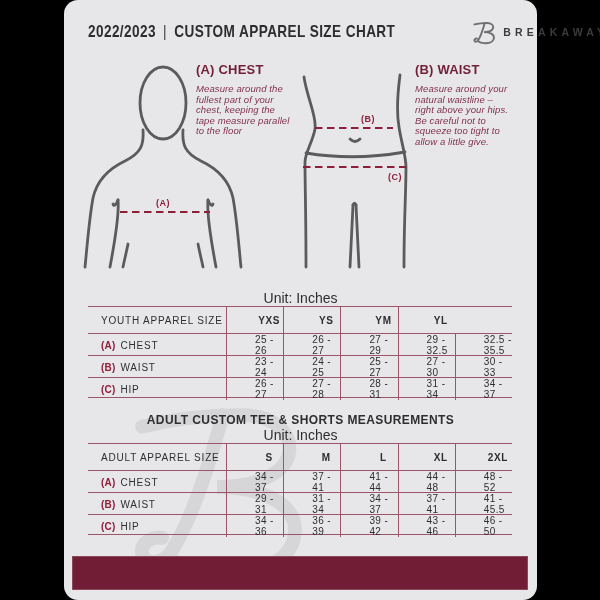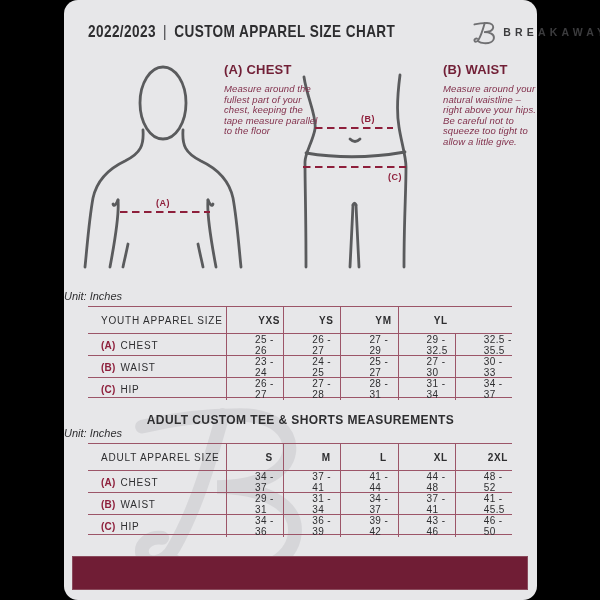--- a/index.html
+++ b/index.html
@@ -10,34 +10,34 @@
 
   
   .hdr { position:absolute; top:19px; left:24px; right:24px; height:26px; display:flex; align-items:center; }
   .hdr-title { display:flex; align-items:center; gap:9px; font-weight:bold; font-size:17px;
                color:#2d2d2f; letter-spacing:.5px; transform:scaleX(.8); transform-origin:left center; white-space:nowrap; }
   .hdr-div { font-weight:normal; color:#3a3a3c; }
   .brand { margin-left:auto; display:flex; align-items:center; gap:7px; }
   .brand-name { font-size:10.5px; font-weight:bold; letter-spacing:4.2px; color:#3c3c3e; }
 
   
-  .inst { position:absolute;margin-left:28px; }
+  .inst { position:absolute; }
   .inst-h { font-size:13px; font-weight:bold; color:#711f36; letter-spacing:.2px; }
   .inst-b { margin-top:7px; font-size:9.5px; font-style:italic; color:#82304c;
             line-height:10.6px; white-space:pre-line; letter-spacing:.1px; }
 
   .fig { position:absolute; }
   .fig path, .fig ellipse { fill:none; stroke:#5a5b5d; stroke-width:2.8; stroke-linecap:round; }
   .fig .dash { stroke:#8e1f3b; stroke-width:2.2; stroke-dasharray:7.5 4.5; stroke-linecap:butt; }
   .fig text { font-family:"Liberation Sans", sans-serif; font-size:9px; font-weight:bold; fill:#8e1f3b; letter-spacing:.5px; }
 
   
   .tbl-title { position:absolute; width:100%; text-align:center; font-size:12px; font-weight:bold;
                color:#2e2e30; letter-spacing:.4px; }
-  .tbl-unit { position:absolute; width:100%; font-size:11px; font-style:italic; color:#2e2e30; }
+  .tbl-unit { position:absolute; width:100%; text-align:center; font-size:14px; color:#2e2e30; }
   .size-table { position:absolute; left:24px; width:424px; }
   .t-row { display:grid; grid-template-columns:138px repeat(5,57.2px); border-top:1px solid #9c5568; }
   .t-row:last-child { border-bottom:1px solid #9c5568; }
   .h27{height:27px} .h22{height:22px} .h21{height:21px}
   .t-cell { display:flex; align-items:center; justify-content:center; font-size:10px;
             color:#2e2e30; letter-spacing:.4px; }
   .t-cell + .t-cell { border-left:1px solid #9c5568;padding-left:28px; }
   .t-label { justify-content:flex-start; padding-left:13px; letter-spacing:.8px; }
   .t-head .t-size { font-weight:bold; letter-spacing:.6px; }
   .key { color:#8e1f3b; font-weight:bold; margin-right:5px; letter-spacing:.2px; }

